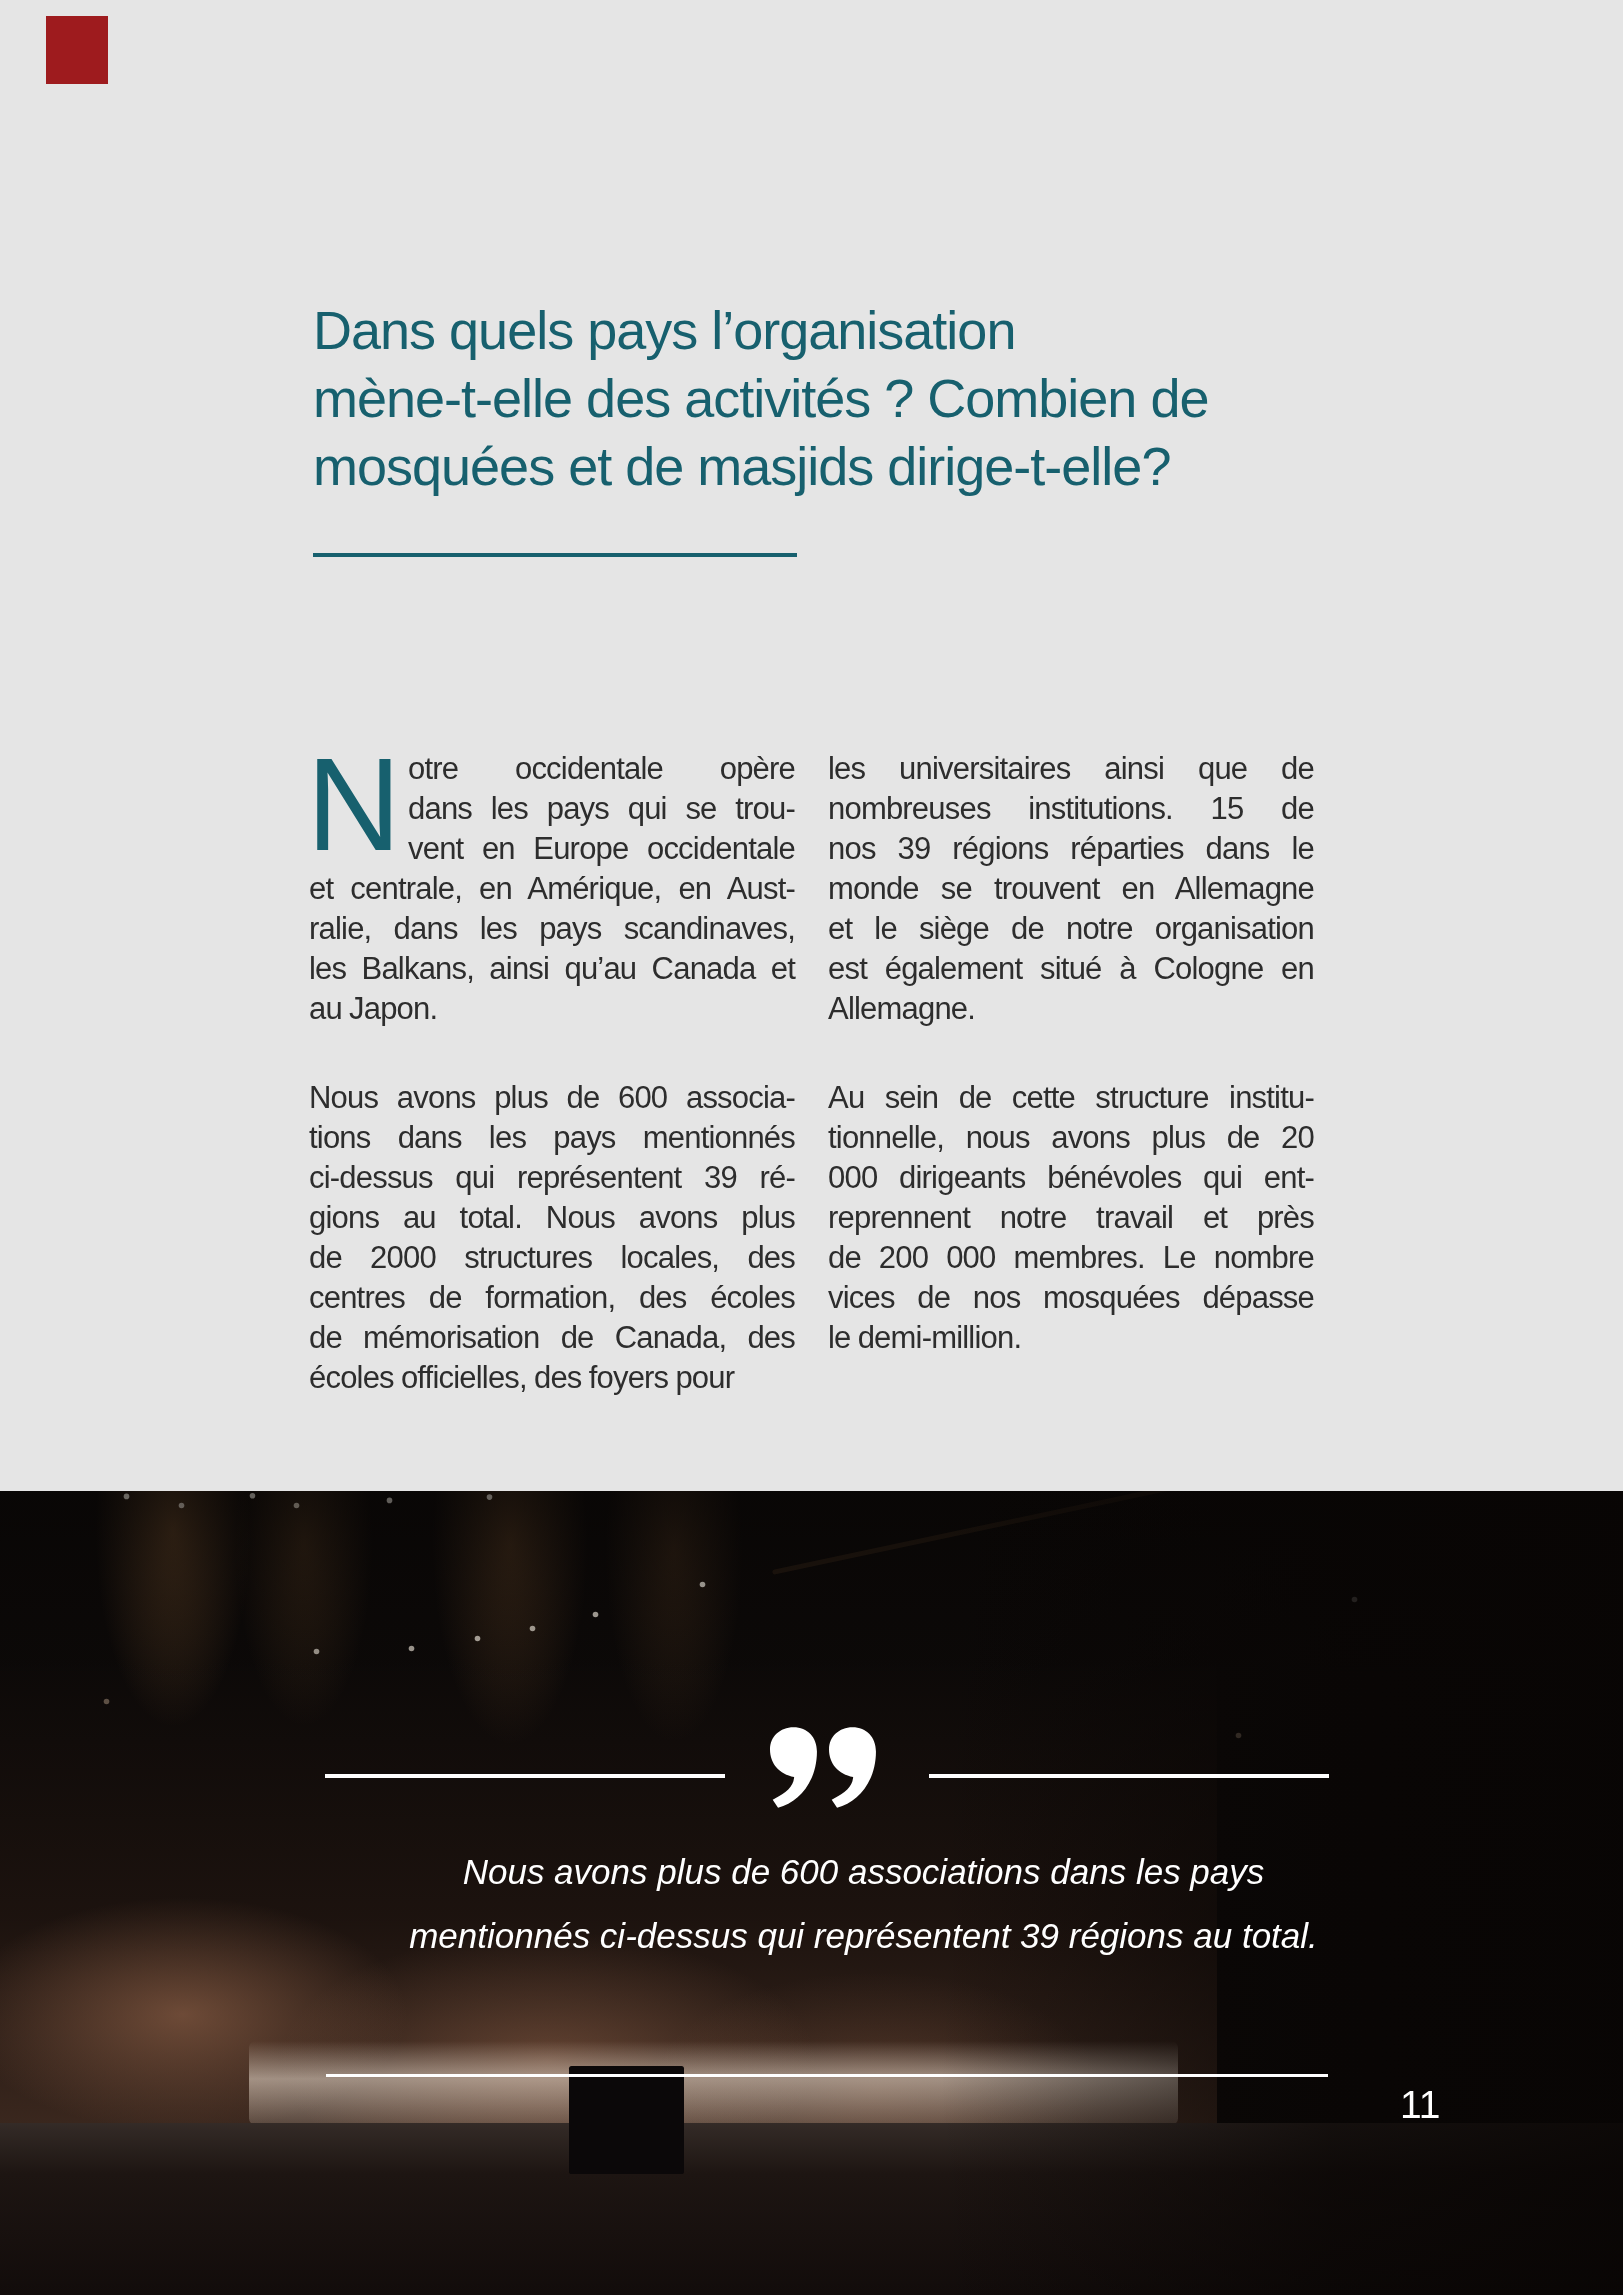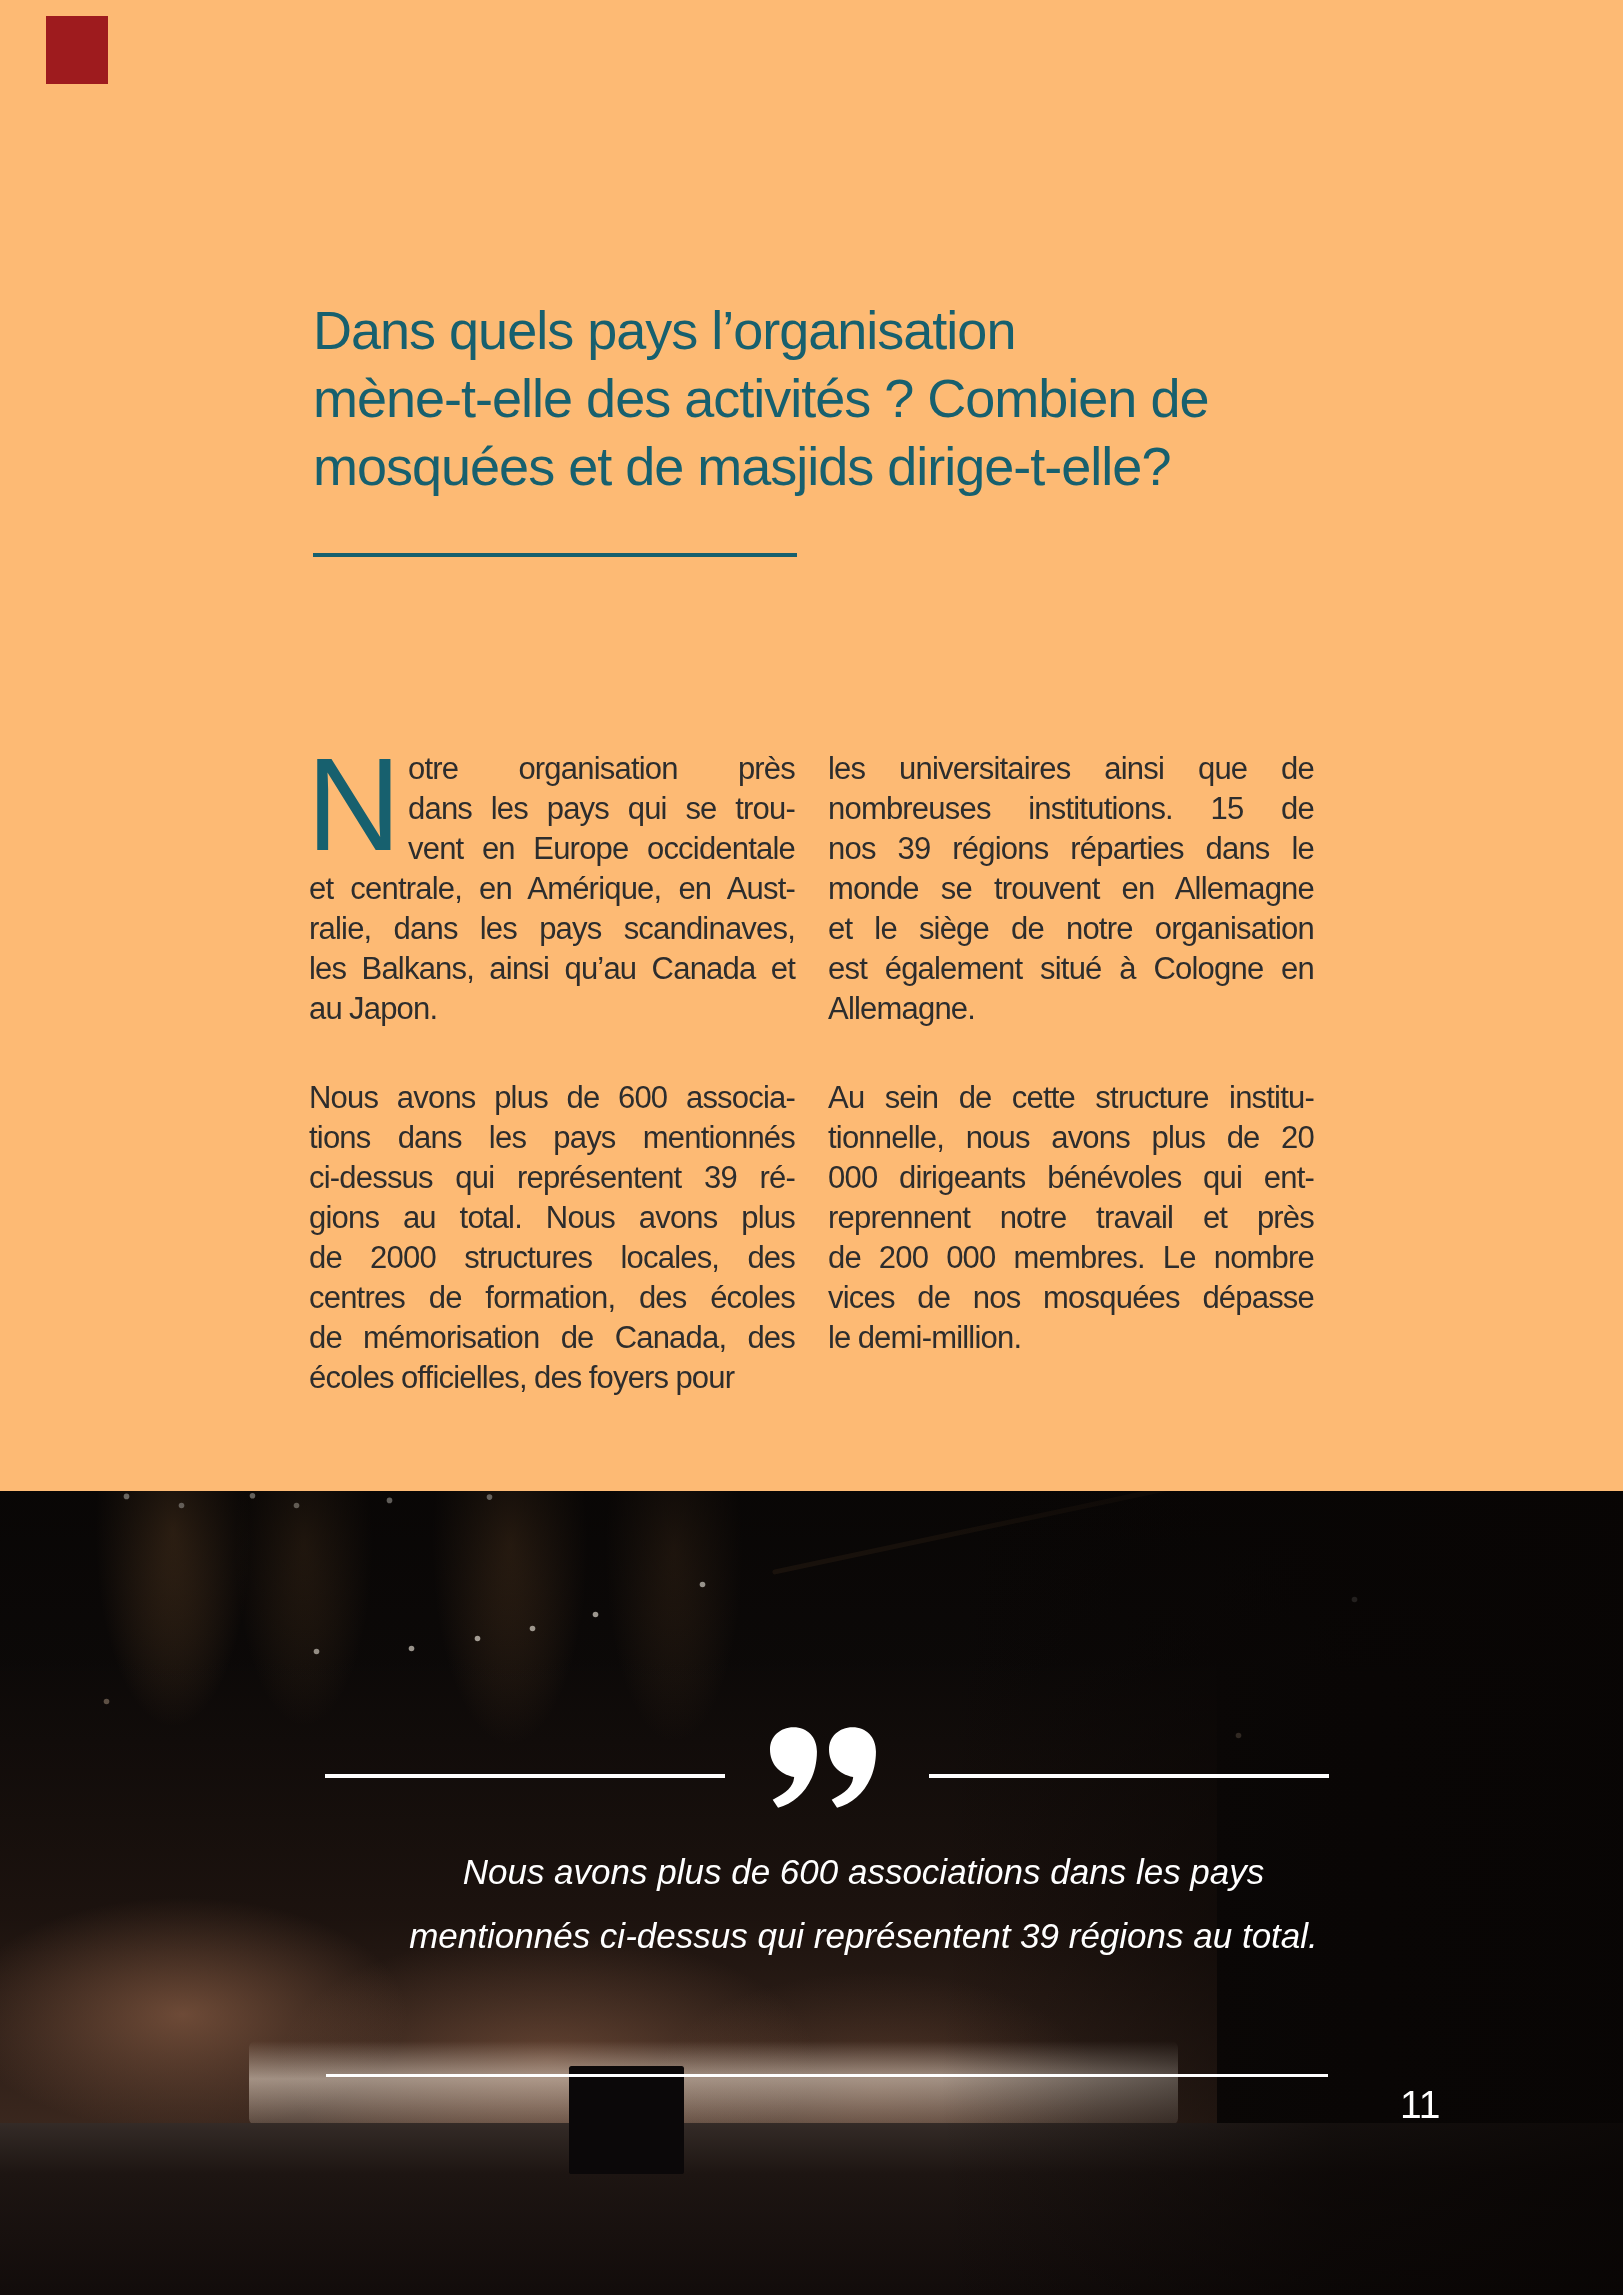--- a/index.html
+++ b/index.html
@@ -1,17 +1,17 @@
 <!DOCTYPE html>
 <html style="font-size:10.5px"><head>
 <meta charset="utf-8">
 <style>
   html,body{margin:0;padding:0;background:#777;}
   .page{
-    position:relative;width:1623px;height:2295px;background:#fdba74;
+    position:relative;width:1623px;height:2295px;background:#e5e5e5;
     overflow:hidden;font-family:"Liberation Sans",sans-serif;
     margin:0 auto;
   }
   
   .corner-mark{position:absolute;left:46px;top:15.7px;width:62px;height:68px;background:#9e1b1e;}
 
   
   .heading{
     position:absolute;left:313px;top:296px;width:1021px;
     color:#17606e;font-size:54px;line-height:68px;letter-spacing:-1px;font-weight:400;
@@ -113,21 +113,21 @@
       <div class="jline">mène-t-elle des activités ? Combien de</div>
       <div class="jline last">mosquées et de masjids dirige-t-elle?</div>
     </div>
 
   <div class="title-underline"></div>
 
   <div class="col col-left">
     <div class="para has-dropcap">
       <span class="dropcap">N</span>
       <div>
-          <div class="jline">otre organisation près</div>
+          <div class="jline">otre occidentale opère</div>
           <div class="jline">dans les pays qui se trou-</div>
           <div class="jline">vent en Europe occidentale</div>
           <div class="jline">et centrale, en Amérique, en Aust-</div>
           <div class="jline">ralie, dans les pays scandinaves,</div>
           <div class="jline">les Balkans, ainsi qu’au Canada et</div>
           <div class="jline last">au Japon.</div>
         </div>
     </div>
     <div class="para">
       <div>

